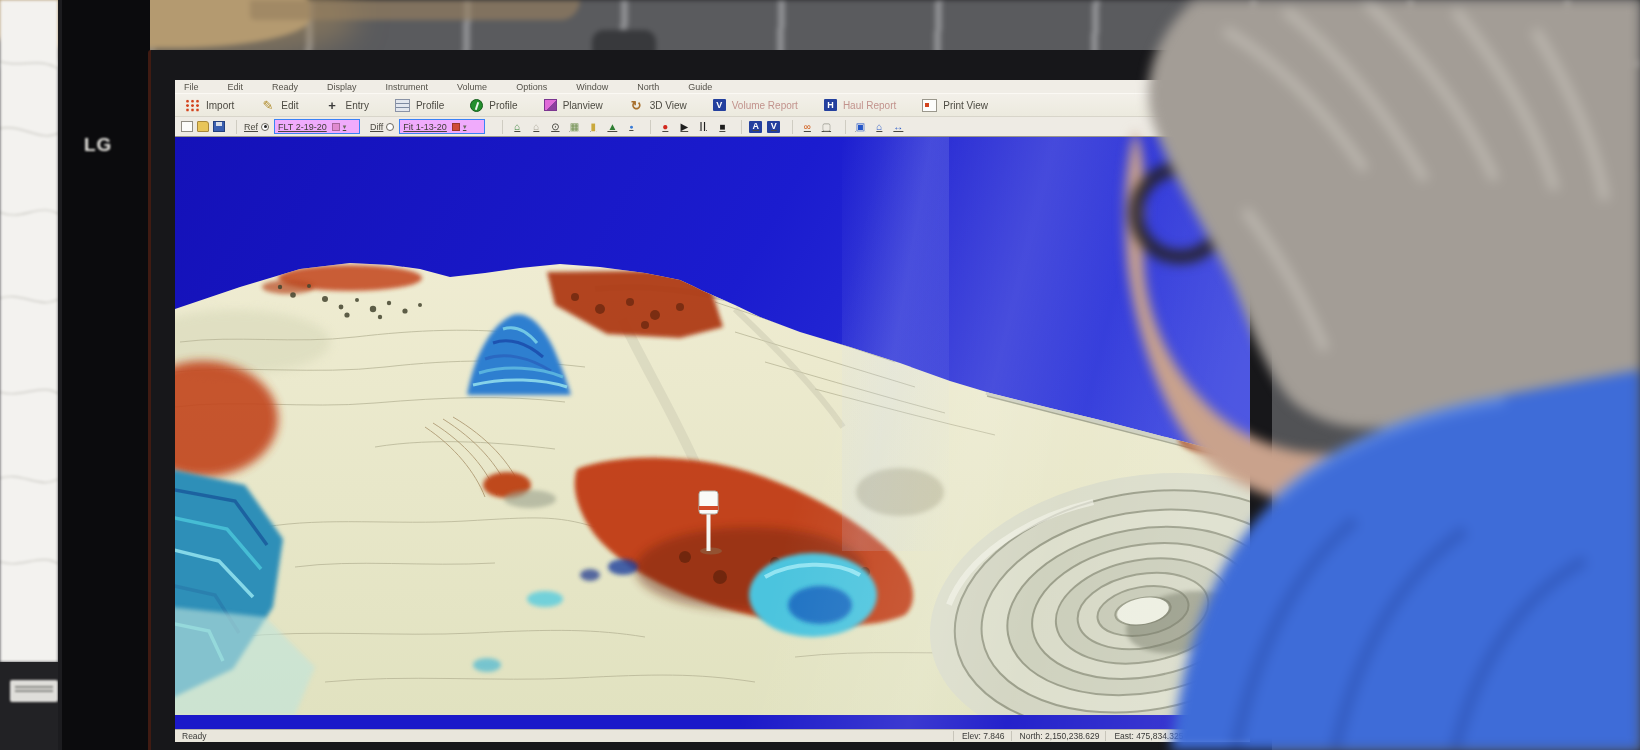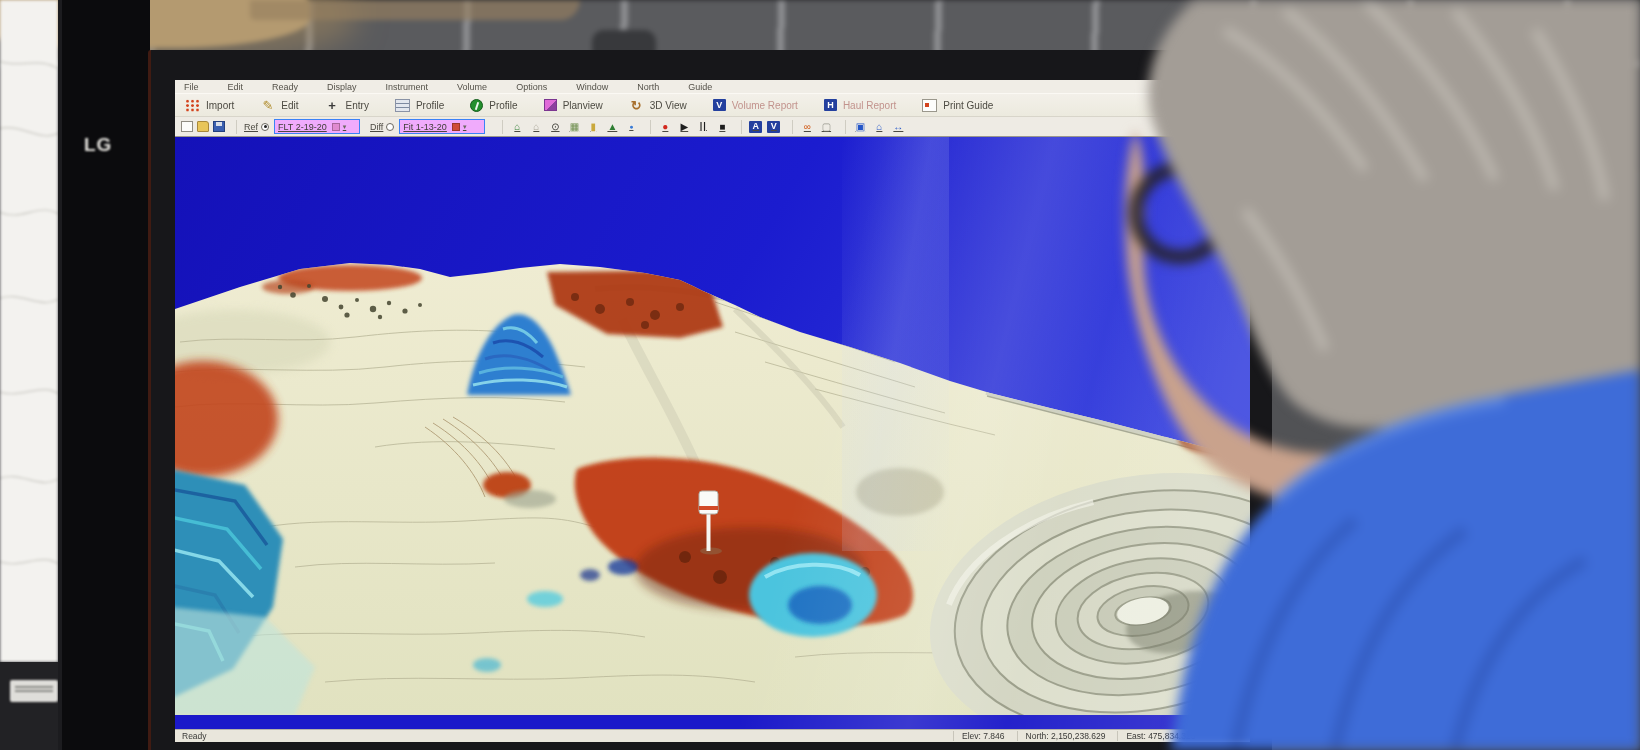--- a/index.html
+++ b/index.html
@@ -103,21 +103,21 @@
   .viewport svg{position:absolute;inset:0;display:block;}
   .glare{position:absolute;inset:0;pointer-events:none;
     background:linear-gradient(104deg,rgba(255,255,255,0) 58%,rgba(255,255,255,.14) 72%,rgba(255,255,255,.04) 80%,rgba(255,255,255,.12) 92%);}
   .glare2{position:absolute;left:62%;top:0;width:10%;height:70%;pointer-events:none;
     background:linear-gradient(100deg,rgba(255,255,255,0),rgba(200,215,255,.18),rgba(255,255,255,0));}
 
   
   .statusbar{height:13px;background:#e9e6dc;border-top:1px solid #b5b2a8;display:flex;align-items:center;
     font-size:8.5px;color:#3a3a38;flex:0 0 auto;position:relative;}
   .status-ready{padding-left:7px;}
-  .status-coords{position:absolute;left:778px;display:flex;gap:12px;white-space:nowrap;text-align:right;}
+  .status-coords{position:absolute;left:778px;display:flex;gap:6px;white-space:nowrap;text-align:right;}
   .status-coords span{border-left:1px solid #c8c5ba;padding-left:8px;}
 
   
   .person{position:absolute;left:1075px;top:0;width:565px;height:750px;filter:blur(6px);}
   .person svg{display:block;}
 </style>
 </head>
 <body>
 
 <div class="stage">
@@ -203,21 +203,21 @@
         <span class="tbtn disabled">
           <span class="badge">V</span>
           <span class="lbl">Volume Report</span>
           </span>
         <span class="tbtn disabled">
           <span class="badge">H</span>
           <span class="lbl">Haul Report</span>
           </span>
         <span class="tbtn">
           <span class="tb-ico i-print"></span>
-          <span class="lbl">Print Guide</span>
+          <span class="lbl">Print View</span>
           </span>
       </div>
 
       <div class="toolbar2">
         <span class="mini m-new"></span>
         <span class="mini m-open"></span>
         <span class="mini m-save"></span>
         <span class="sep"></span>
         <span>Ref</span>
         <span class="radio on"></span>

